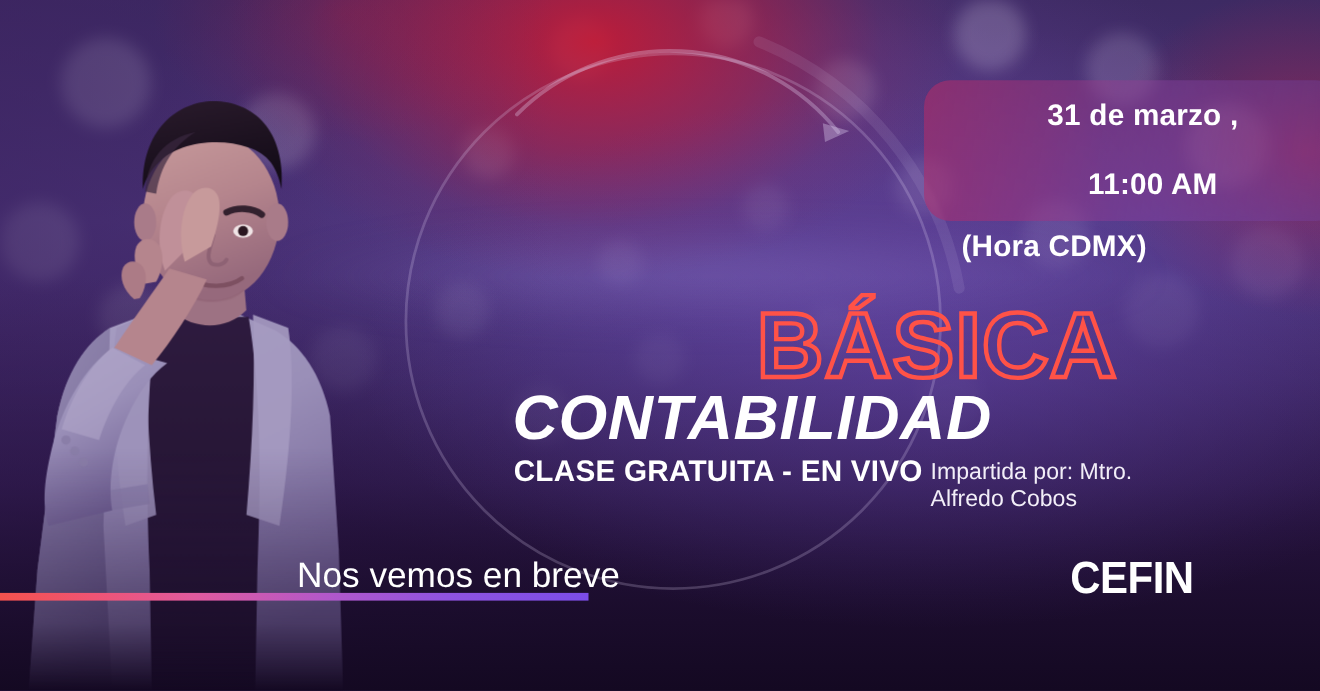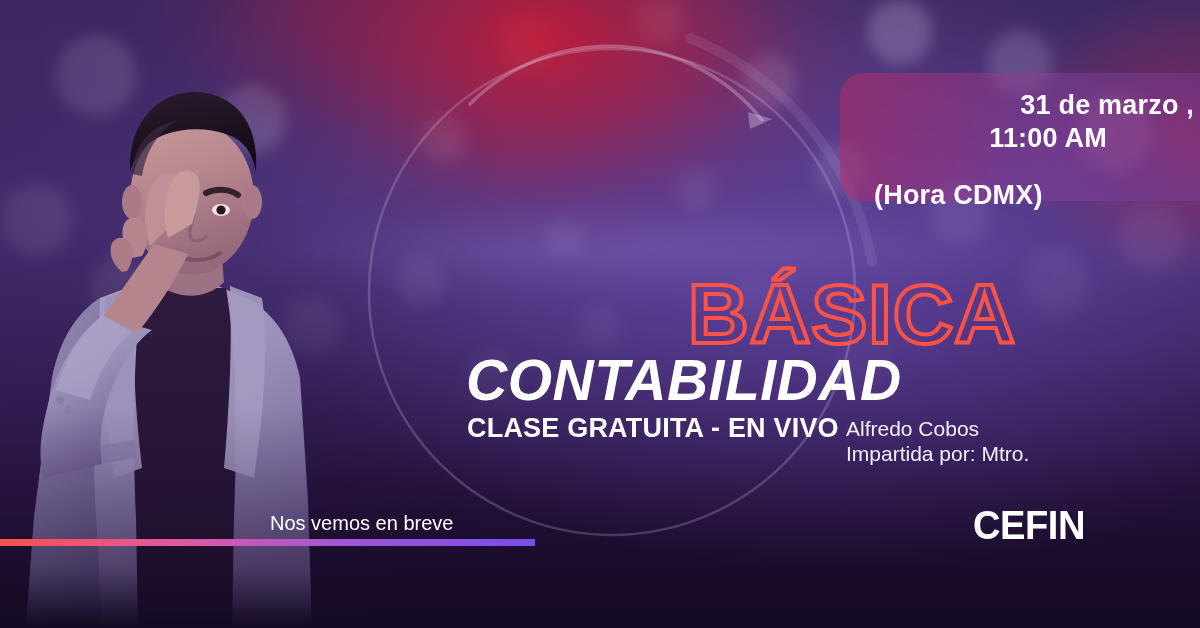--- a/index.html
+++ b/index.html
@@ -114,22 +114,22 @@
     backdrop-filter: blur(2px);
   }
   #date-badge .line {
     color: #fff;
     font-weight: bold;
     font-size: 27px;
     line-height: 33px;
     letter-spacing: .2px;
     white-space: nowrap;
   }
-  #date-badge .l1 { text-align: right;  padding-left: 22px; }
-  #date-badge .l2 { text-align: center; padding-left: 40px; }
+  #date-badge .l1 { text-align: center;  padding-left: 22px; }
+  #date-badge .l2 { text-align: center; padding-left: 40px; margin-top: 29px; }
   #date-badge .l3 { text-align: left;  padding-left: 12px; margin-top: 24px; }
 
   
   #headline { position: absolute; left: 0; top: 0; width: 1200px; height: 628px; }
 
   #basica {
     position: absolute;
     left: 688px;
     top: 272px;
     font-size: 84px;
@@ -173,21 +173,21 @@
     line-height: 25px;
     color: #f2eef8;
     white-space: nowrap;
   }
 
   
   #tagline {
     position: absolute;
     left: 270px;
     top: 507px;
-    font-size: 20px;
+    font-size: 32px;
     font-weight: normal;
     line-height: 32px;
     color: #ffffff;
     white-space: nowrap;
   }
   #accent-bar {
     position: absolute;
     left: 0;
     top: 539px;
     width: 535px;
@@ -321,22 +321,22 @@
     <div class="line l1">31 de marzo ,</div>
     <div class="line l2">11:00 AM</div>
     <div class="line l3">(Hora CDMX)</div>
   </div>
 
   <div id="headline">
     <div id="basica">BÁSICA</div>
     <div id="contabilidad">CONTABILIDAD</div>
     <div id="subtitle">CLASE GRATUITA - EN VIVO</div>
     <div id="presenter">
+      <div>Impartida por: Mtro.</div>
       <div>Alfredo Cobos</div>
-      <div>Impartida por: Mtro.</div>
     </div>
   </div>
 
   <div id="tagline">Nos vemos en breve</div>
   <div id="accent-bar"></div>
   <div id="logo">CEFIN</div>
 
 </div>
 
 </body></html>

